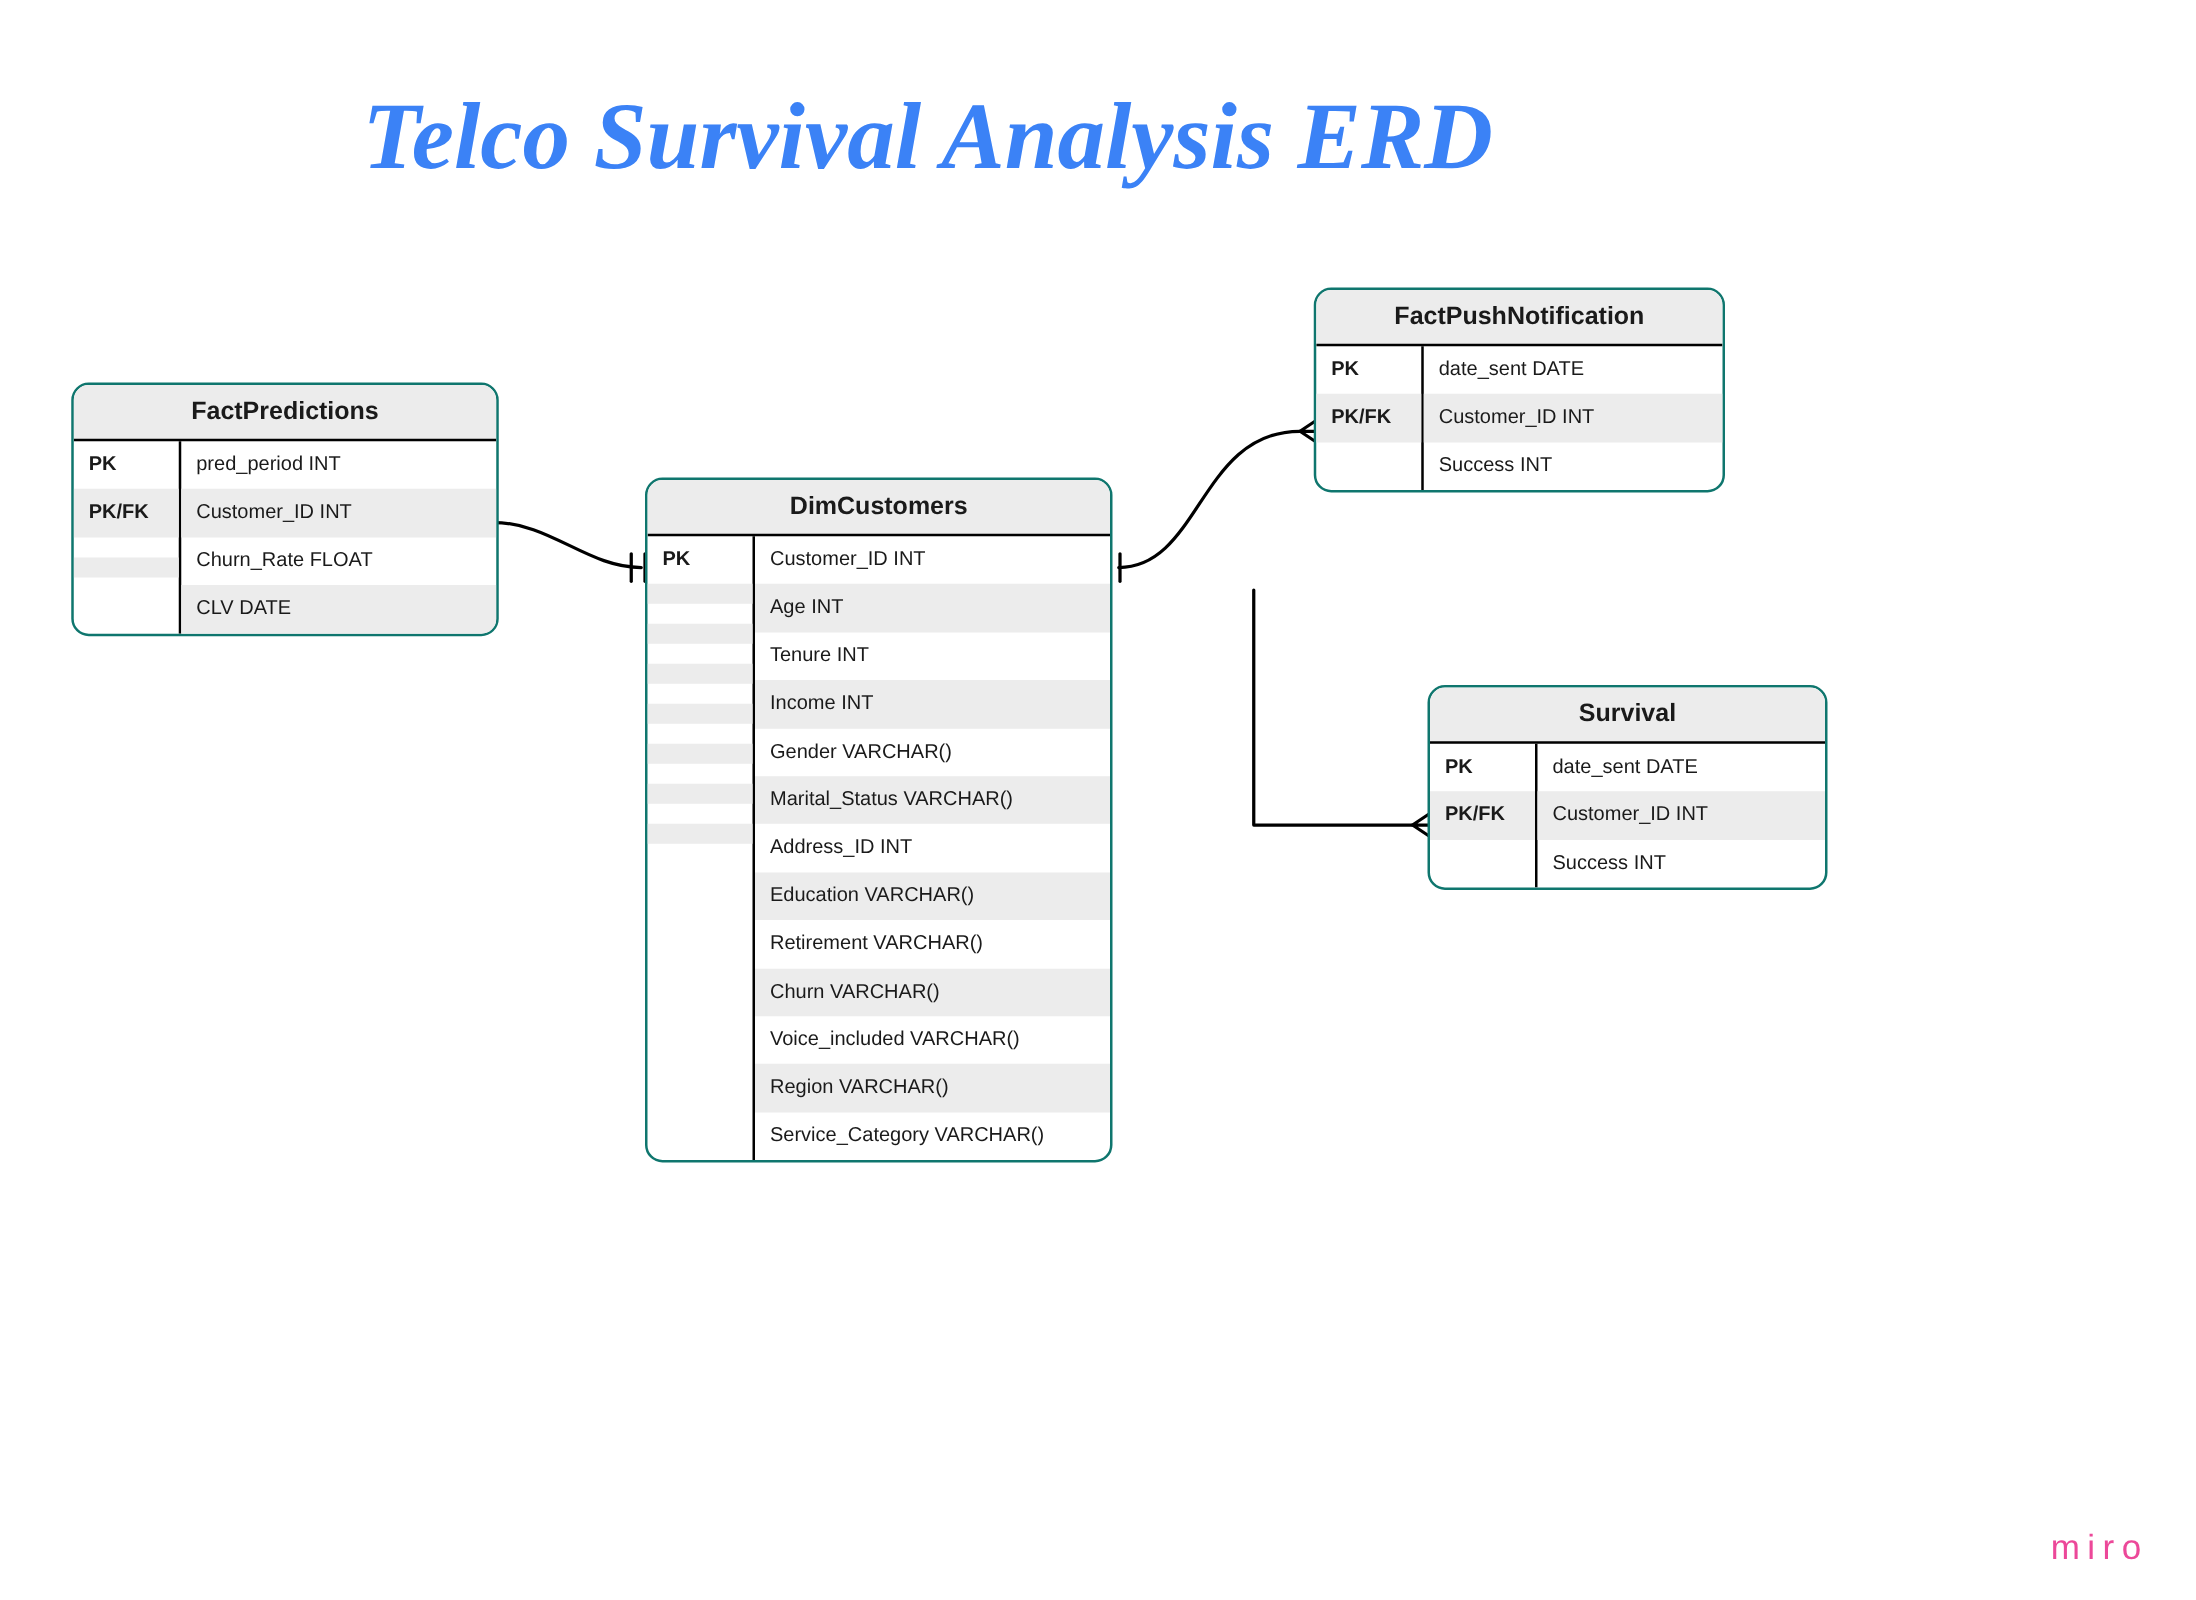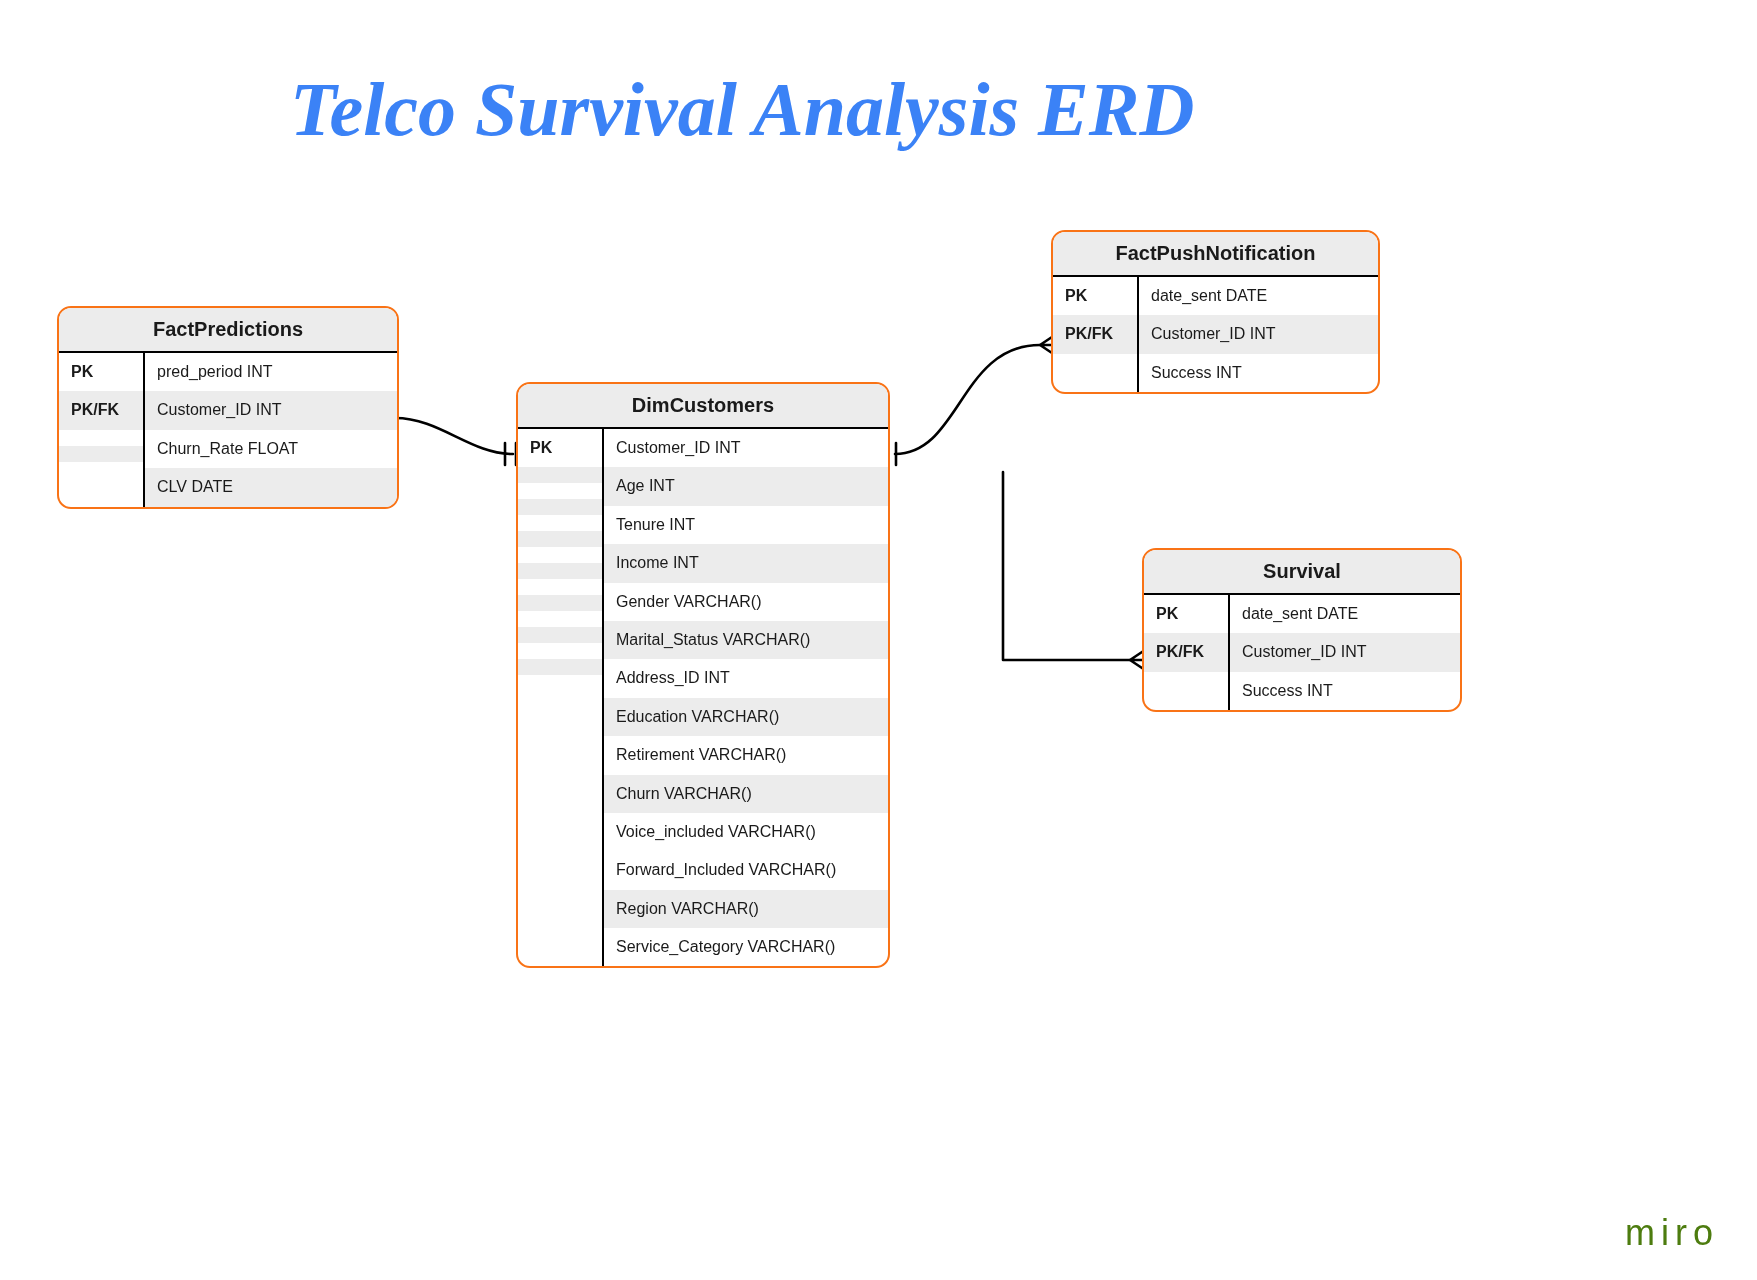--- a/index.html
+++ b/index.html
@@ -1,26 +1,26 @@
 <!DOCTYPE html>
 <html><head>
 <meta charset="utf-8">
 <style>
   html,body{margin:0;padding:0;width:1757px;height:1280px;background:#fff;font-family:"Segoe UI",Arial,sans-serif;color:#1a1a1a;overflow:hidden}
   .canvas{position:relative;width:100%;height:100%}
   .title{position:absolute;font-family:"Brush Script MT","Comic Sans MS",cursive;font-style:italic;font-weight:700;font-size:76px;color:#3b82f6}
-  .entity{position:absolute;border:2px solid #f97316;border-radius:14px;background:#fff;overflow:hidden}
+  .entity{position:absolute;border:2px solid #0f766e;border-radius:14px;background:#fff;overflow:hidden}
   .entity-header{background:#ececec;text-align:center;font-weight:700;font-size:20px;padding:10px 6px;border-bottom:2px solid #000}
   .entity-body{display:flex}
   .keycol{border-right:2px solid #000;display:flex;flex-direction:column}
   .attrcol{flex:1;display:flex;flex-direction:column}
   .cell{font-size:16px;padding:8px 12px;line-height:1.4}
   .keycol .cell{font-weight:700;min-width:60px}
   .stripe{background:#ececec}
-  .watermark{position:absolute;right:38px;bottom:26px;font-size:36px;letter-spacing:6px;color:#4d7c0f;font-weight:400;font-family:Arial,sans-serif}
+  .watermark{position:absolute;right:38px;bottom:26px;font-size:28px;letter-spacing:6px;color:#ec4899;font-weight:400;font-family:Arial,sans-serif}
   svg.connectors{position:absolute;left:0;top:0;width:100%;height:100%;pointer-events:none}
   svg.connectors path{fill:none;stroke:#000;stroke-width:2.6;stroke-linecap:round;stroke-linejoin:round}
 </style>
 </head>
 <body>
 
 <div class="canvas">
 
   <div class="title" style="left:290px;top:66px">Telco Survival Analysis ERD</div>
 
@@ -83,21 +83,20 @@
         <div class="cell stripe">Age INT</div>
         <div class="cell">Tenure INT</div>
         <div class="cell stripe">Income INT</div>
         <div class="cell">Gender VARCHAR()</div>
         <div class="cell stripe">Marital_Status VARCHAR()</div>
         <div class="cell">Address_ID INT</div>
         <div class="cell stripe">Education VARCHAR()</div>
         <div class="cell">Retirement VARCHAR()</div>
         <div class="cell stripe">Churn VARCHAR()</div>
         <div class="cell">Voice_included VARCHAR()</div>
-        <div class="cell">Forward_Included VARCHAR()</div>
         <div class="cell stripe">Region VARCHAR()</div>
         <div class="cell">Service_Category VARCHAR()</div>
       </div>
     </div>
   </div>
 
   <div class="entity" style="left:1051px;top:230px;width:325px">
     <div class="entity-header">FactPushNotification</div>
     <div class="entity-body">
       <div class="keycol">

